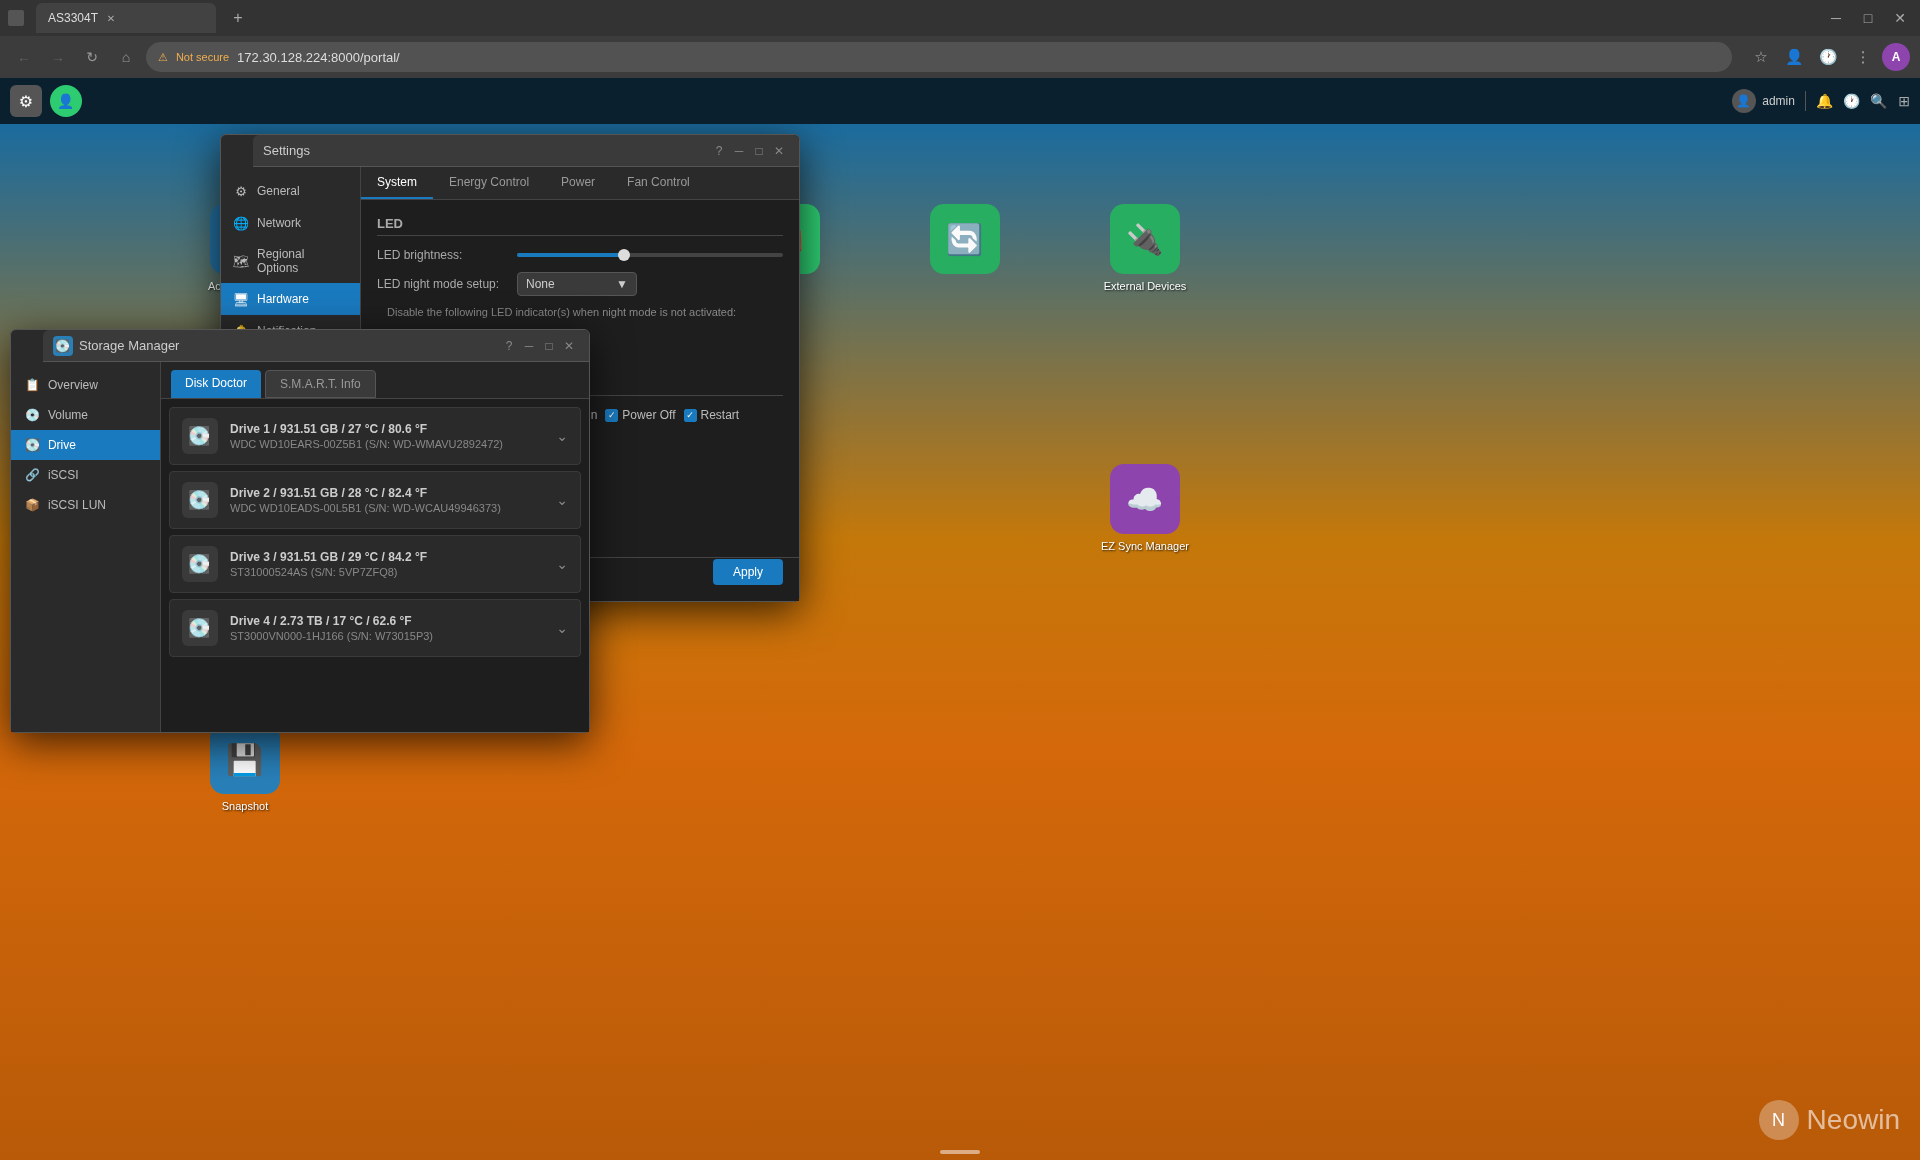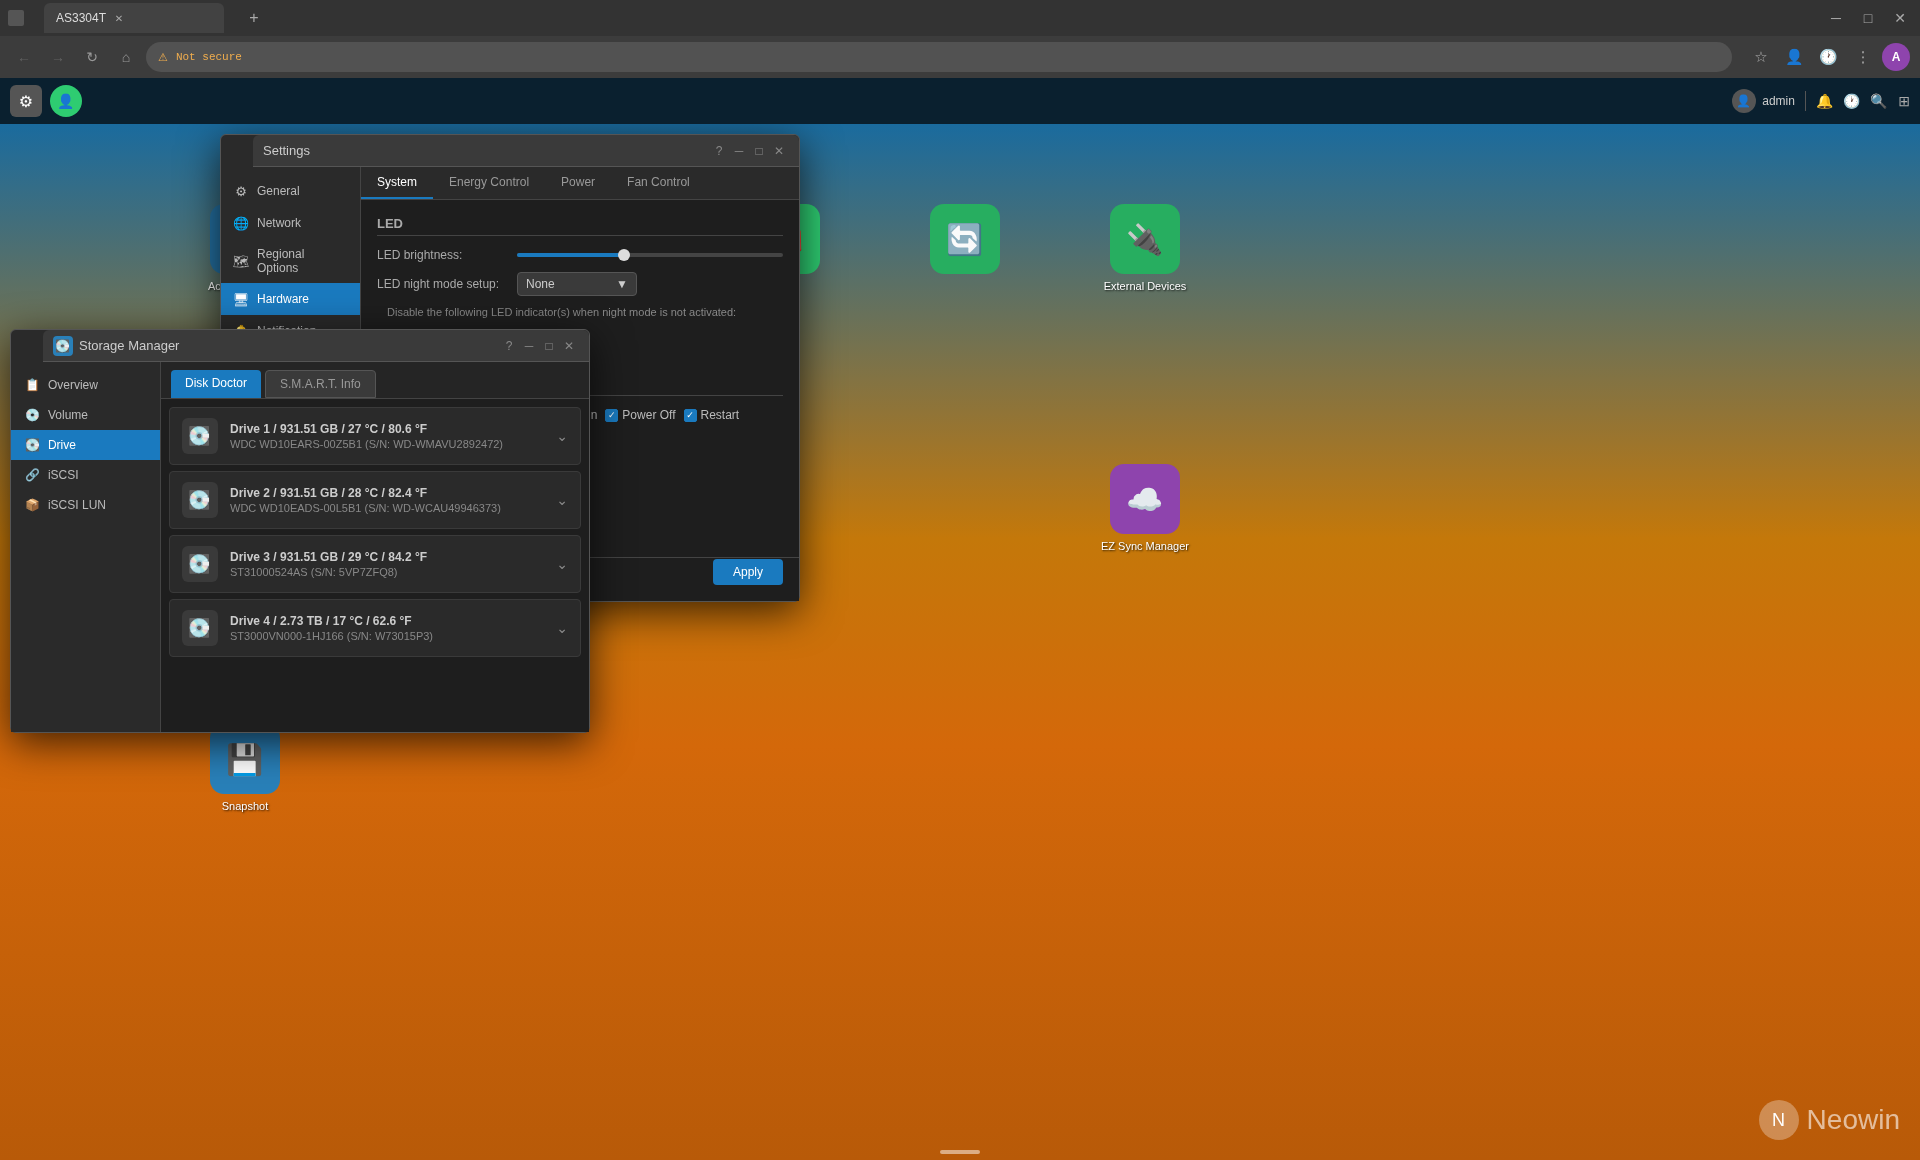--- a/index.html
+++ b/index.html
@@ -18,21 +18,21 @@
       background: #2b2b2b;
       position: relative;
       z-index: 100;
     }
     .browser-title-bar {
       display: flex;
       align-items: center;
       height: 36px;
       background: #333;
       padding: 0 8px;
-      gap: 16px;
+      gap: 8px;
       text-align: right;
     }
     .browser-favicon {
       width: 16px; height: 16px;
       background: #555;
       border-radius: 2px;
       margin-right: 4px;
     }
     .browser-tab {
       display: flex;
@@ -106,21 +106,20 @@
       padding: 0 12px;
       gap: 8px;
     }
     .address-bar-lock {
       color: #f0ad4e;
       font-size: 11px;
     }
     .address-bar-not-secure {
       font-size: 11px;
       color: #f0ad4e;
-      font-family: Liberation Mono, monospace;
     }
     .address-bar-url {
       font-size: 13px;
       color: #ddd;
       flex: 1;
     }
     .browser-actions {
       display: flex;
       align-items: center;
       gap: 4px;
@@ -592,20 +591,21 @@
   </div>
 
   <div class="browser-nav-bar">
     <div class="nav-btn disabled">←</div>
     <div class="nav-btn disabled">→</div>
     <div class="nav-btn">↻</div>
     <div class="nav-btn">⌂</div>
     <div class="address-bar">
       <span class="address-bar-lock">⚠</span>
       <span class="address-bar-not-secure">Not secure</span>
+      <span class="address-bar-url">172.30.128.224:8000/portal/</span>
     </div>
     <div class="browser-actions">
       <div class="browser-action-btn">☆</div>
       <div class="browser-action-btn">👤</div>
       <div class="browser-action-btn">🕐</div>
       <div class="browser-action-btn">⋮</div>
       <div class="profile-btn">A</div>
     </div>
   </div>
 </div>

